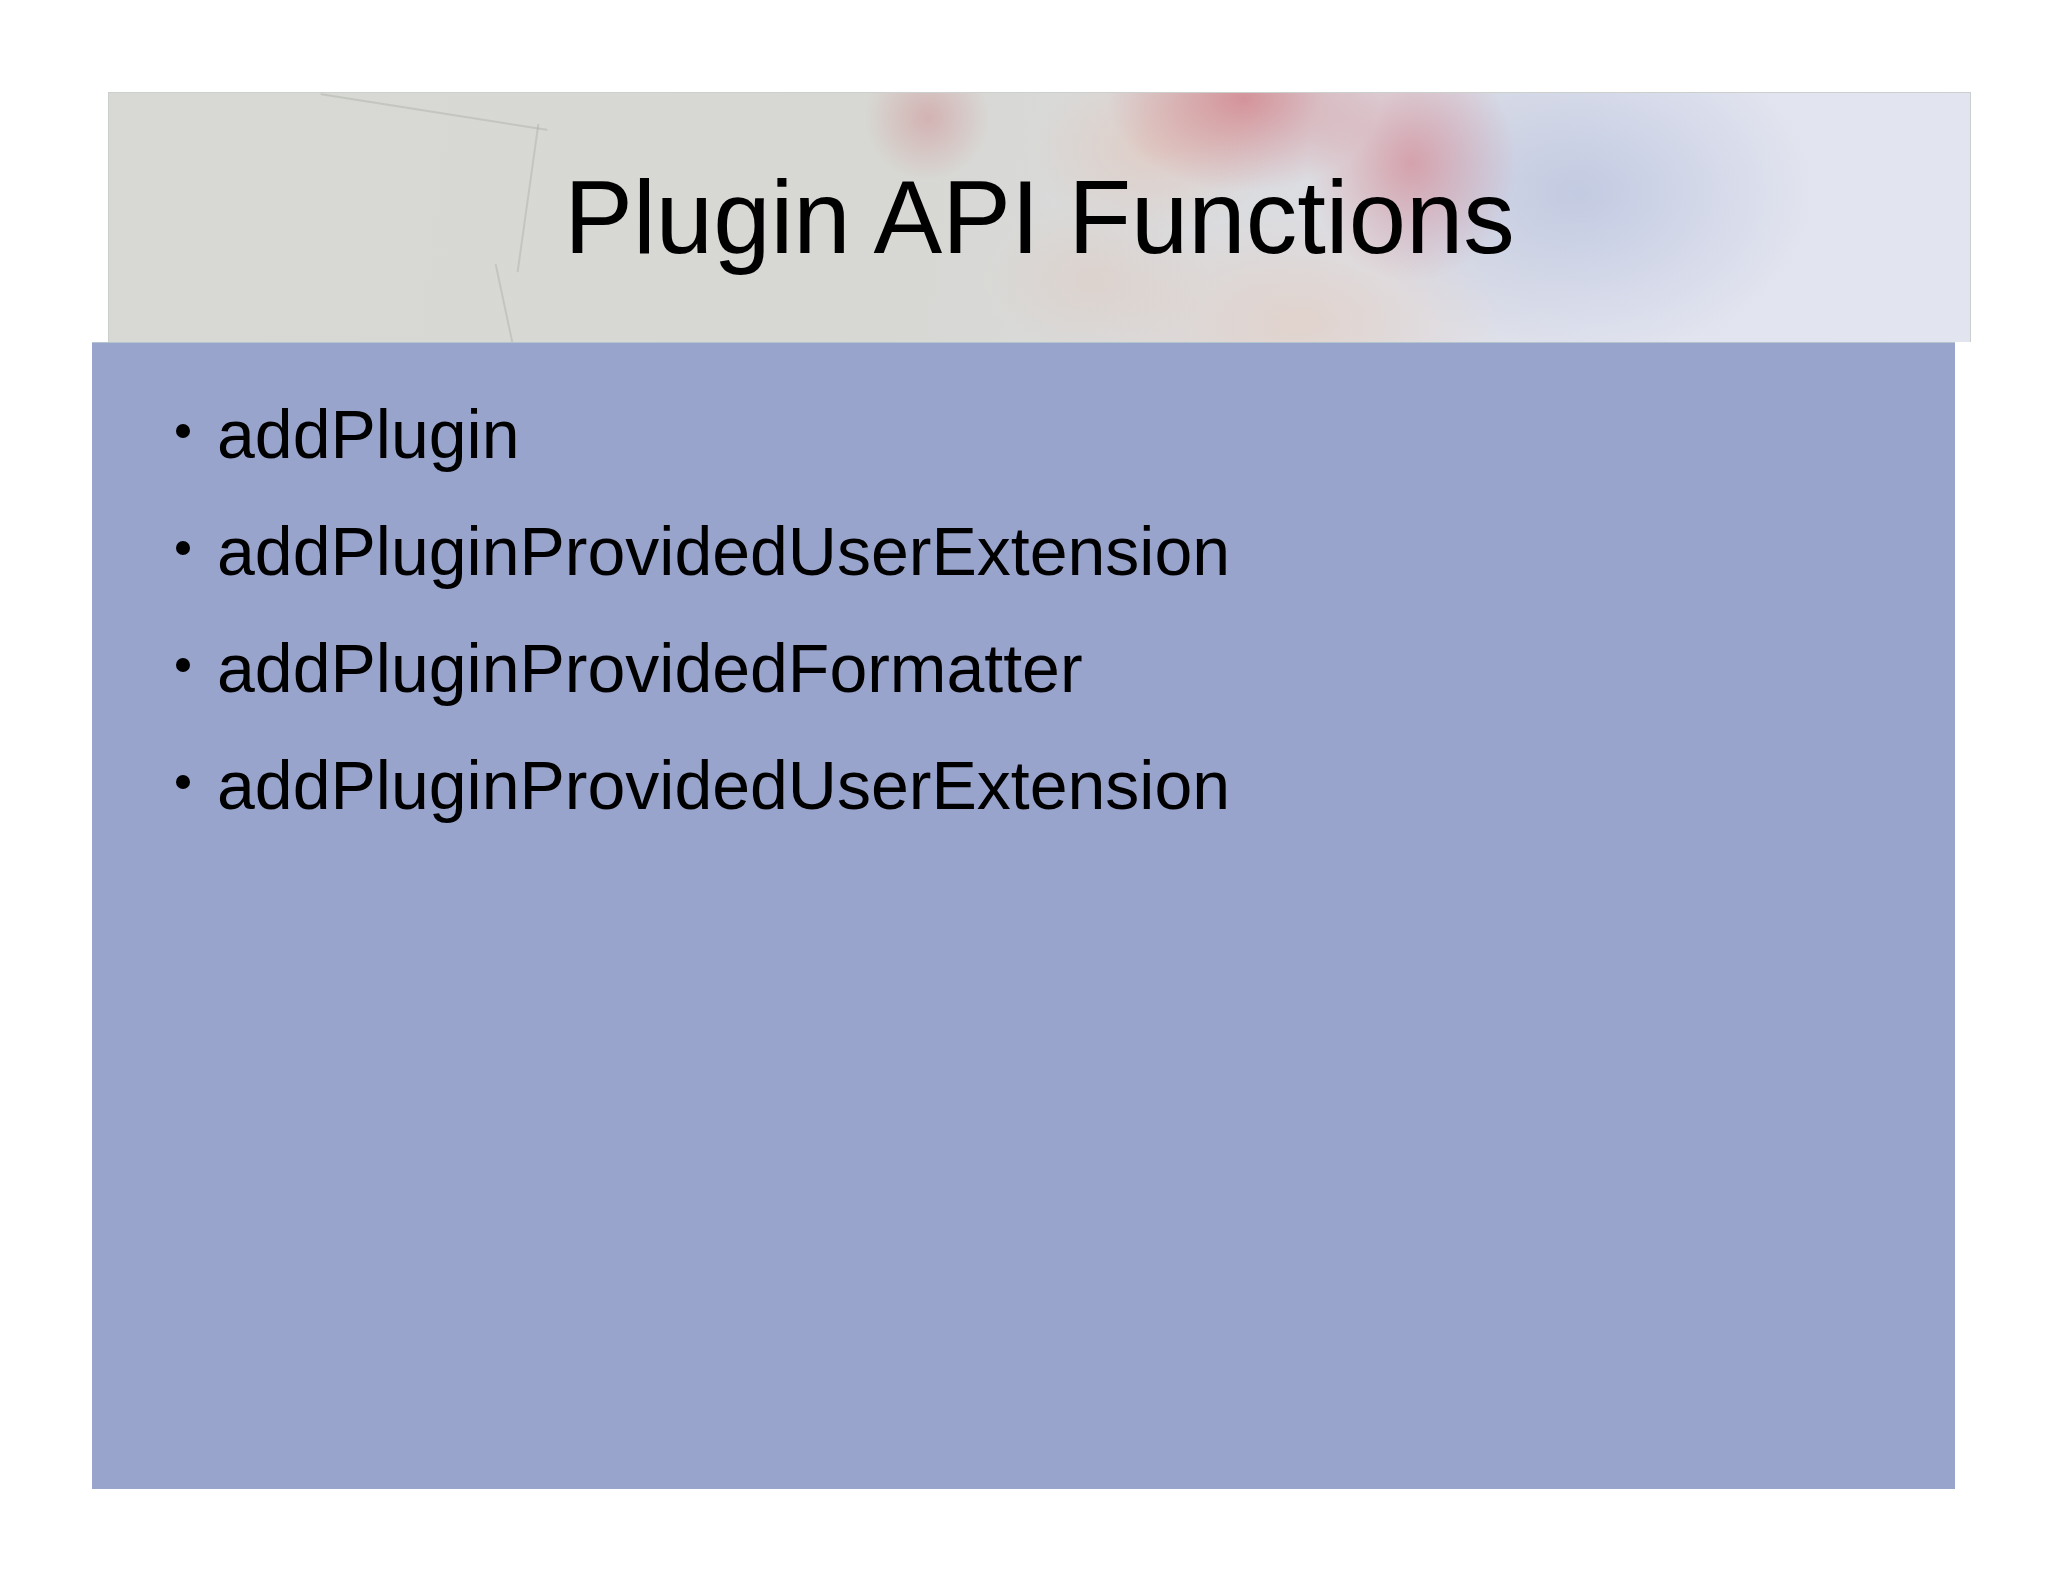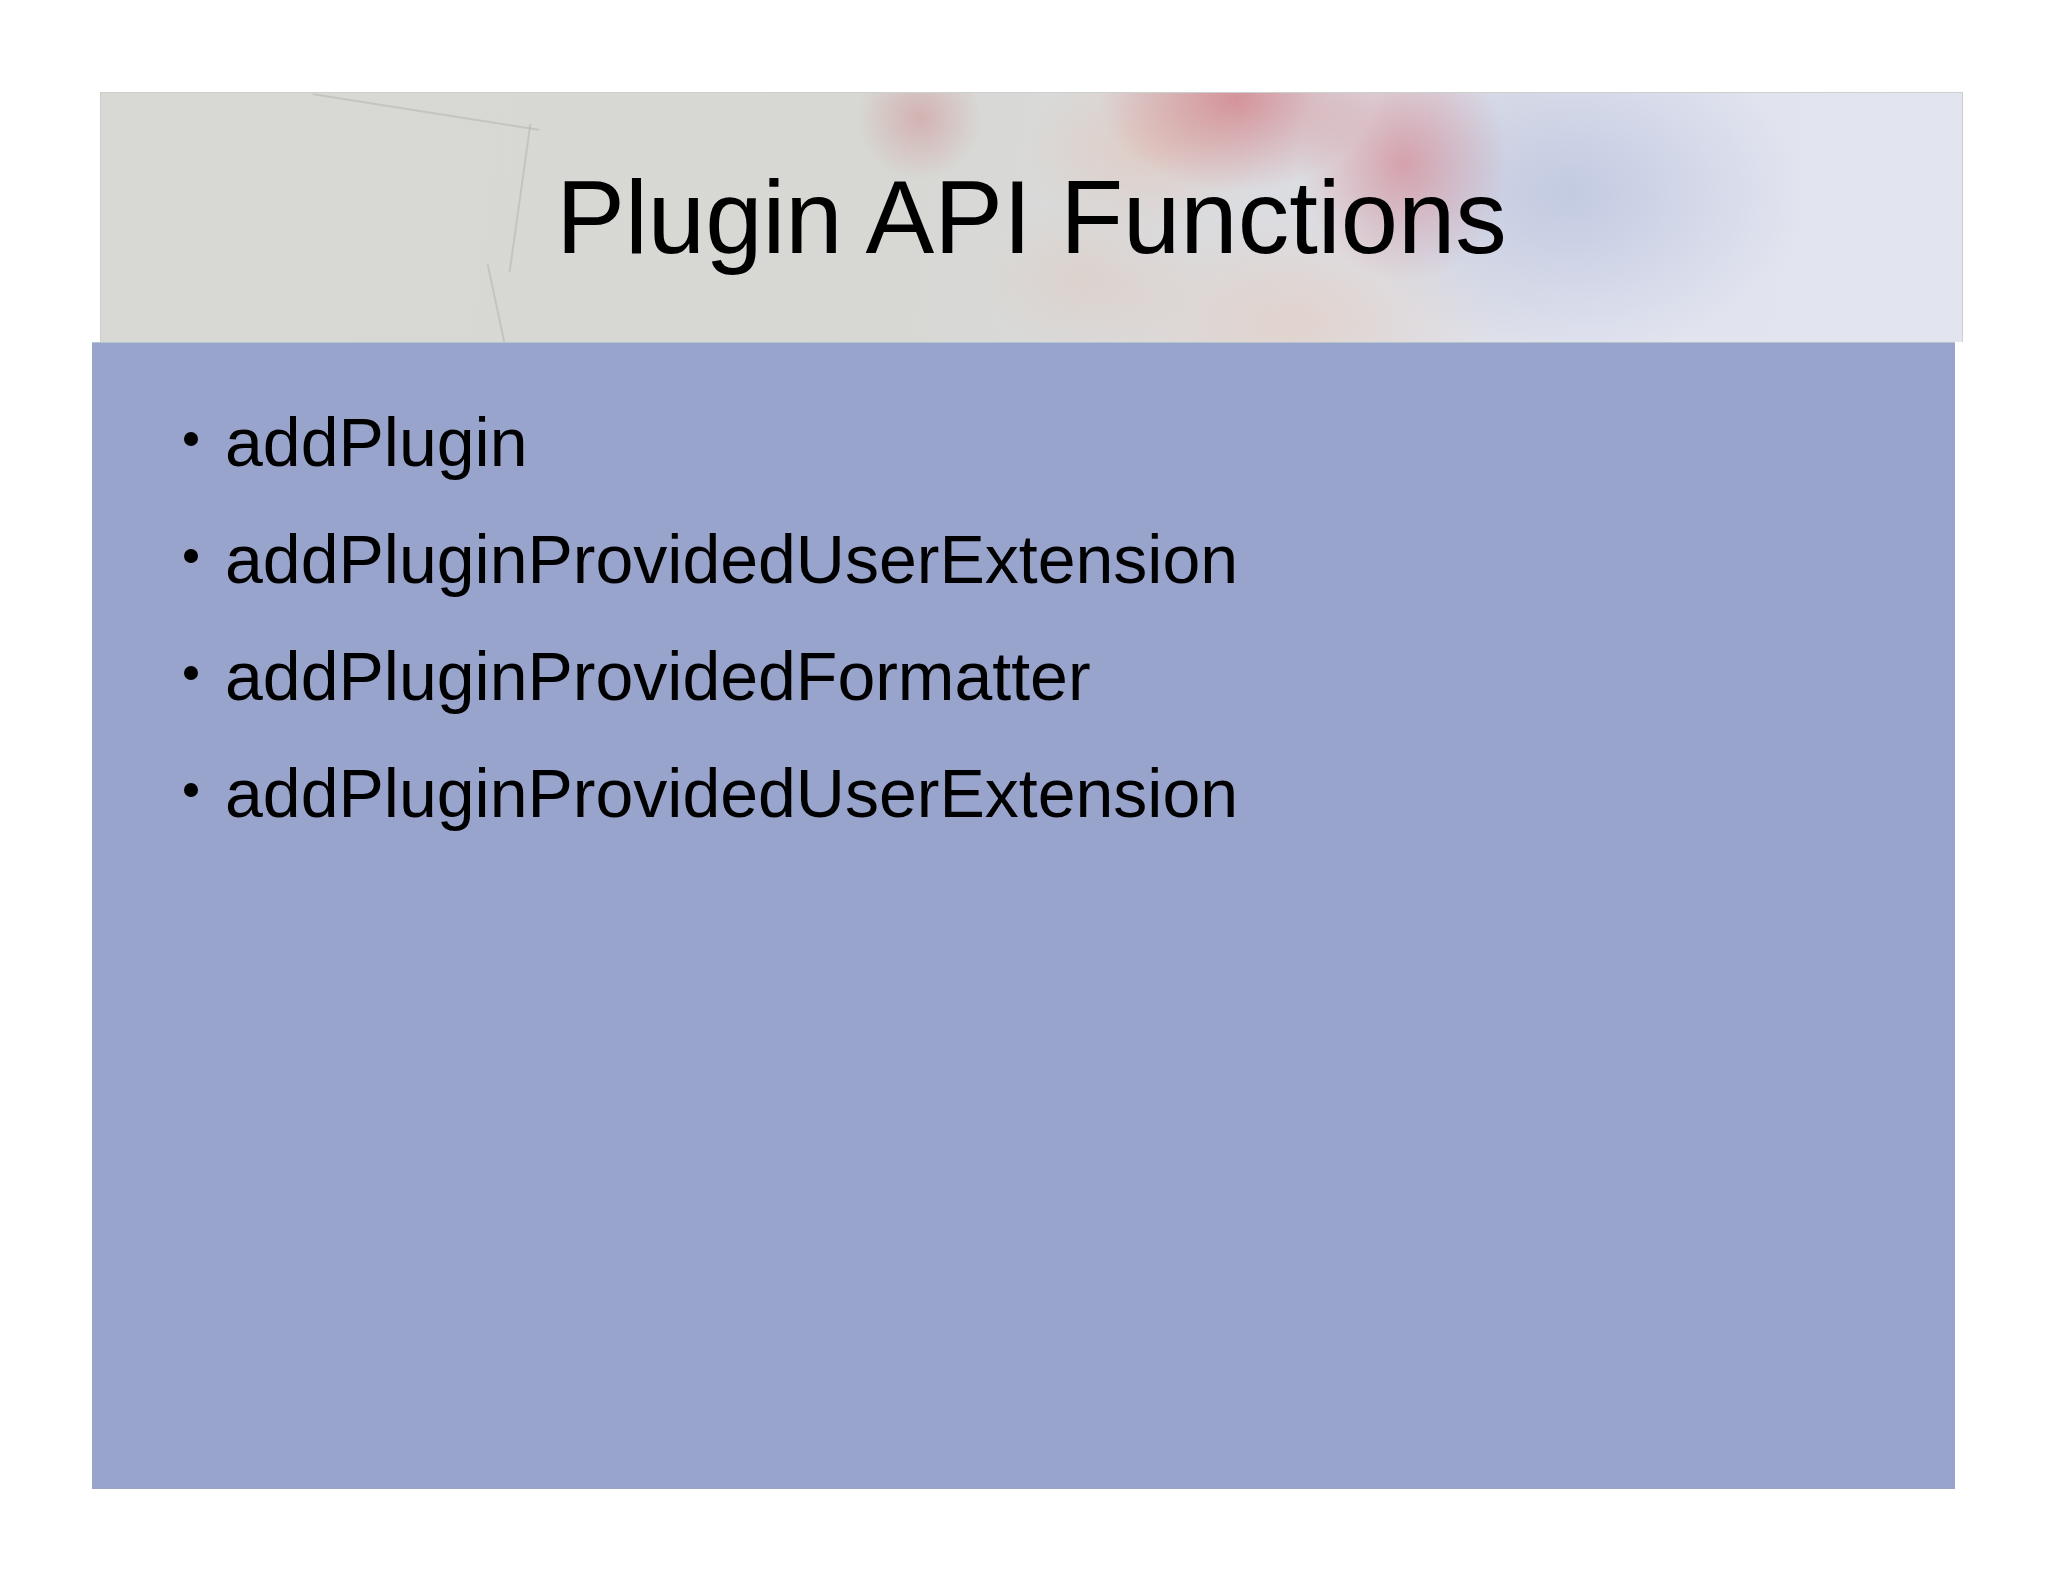--- a/index.html
+++ b/index.html
@@ -11,21 +11,21 @@
   .canvas {
     position: relative;
     width: 2048px;
     height: 1582px;
     background: #ffffff;
     overflow: hidden;
   }
   
   .slide-header {
     position: absolute;
-    left: 100px;
+    left: 108px;
     top: 92px;
     width: 1863px;
     height: 250px;
     border: 1px solid #ccd0cd;
     border-bottom: none;
     box-sizing: border-box;
     overflow: hidden;
     background:
       
       radial-gradient(190px 130px at 61% 2%,  rgba(205,75,85,0.50),  rgba(205,75,85,0) 72%),
@@ -71,21 +71,21 @@
     left: 92px;
     top: 342px;
     width: 1863px;
     height: 1147px;
     box-sizing: border-box;
     background: #99a4cc;
     border-top: 1px solid rgba(182,202,206,0.9);
   }
   .bullet-list {
     list-style: none;
-    margin: 8px;
+    margin: 0;
     padding: 57px 40px 0 84px;
   }
   .bullet-list li {
     display: flex;
     align-items: center;
     font-size: 68px;
     line-height: 1.0;
     color: #000000;
     margin-bottom: 49px;
     white-space: nowrap;

